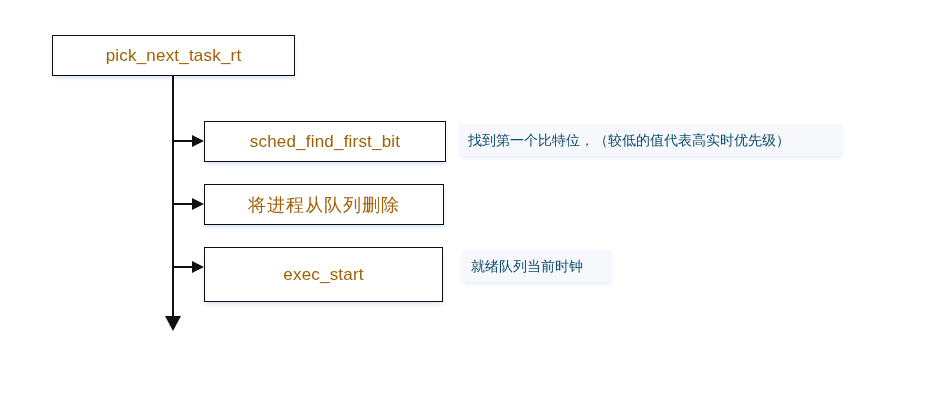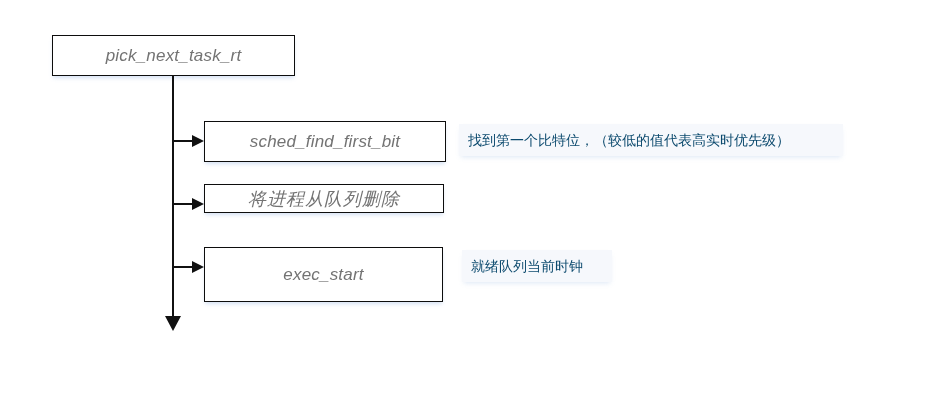--- a/index.html
+++ b/index.html
@@ -20,39 +20,38 @@
 
   
   .flow-box {
     position: absolute;
     box-sizing: border-box;
     border: 1.6px solid #0d0d0d;
     background: #ffffff;
     display: flex;
     align-items: center;
     justify-content: center;
-    color: #737373;
+    color: #a16207;
     box-shadow: 0 3px 4px -1px rgba(120, 160, 220, 0.30);
-    font-style: italic;
   }
   .flow-box .box-label {
     font-size: 17px;
     line-height: 1;
     letter-spacing: 0.2px;
     white-space: nowrap;
   }
   .flow-box.cjk .box-label {
     font-family: "DejaVu Sans", "Liberation Sans", sans-serif;
     font-size: 18px;
     letter-spacing: 1px;
   }
 
   #box-root   { left: 52px;  top: 35px;  width: 243px; height: 41px; }
   #box-step-1 { left: 204px; top: 121px; width: 242px; height: 41px; }
-  #box-step-2 { left: 204px; top: 184px; width: 240px; height: 29px; }
+  #box-step-2 { left: 204px; top: 184px; width: 240px; height: 41px; }
   #box-step-3 { left: 204px; top: 247px; width: 239px; height: 55px; }
 
   
   .vline {
     position: absolute;
     background: #111111;
   }
   #trunk-line {
     left: 172px;
     top: 75px;

